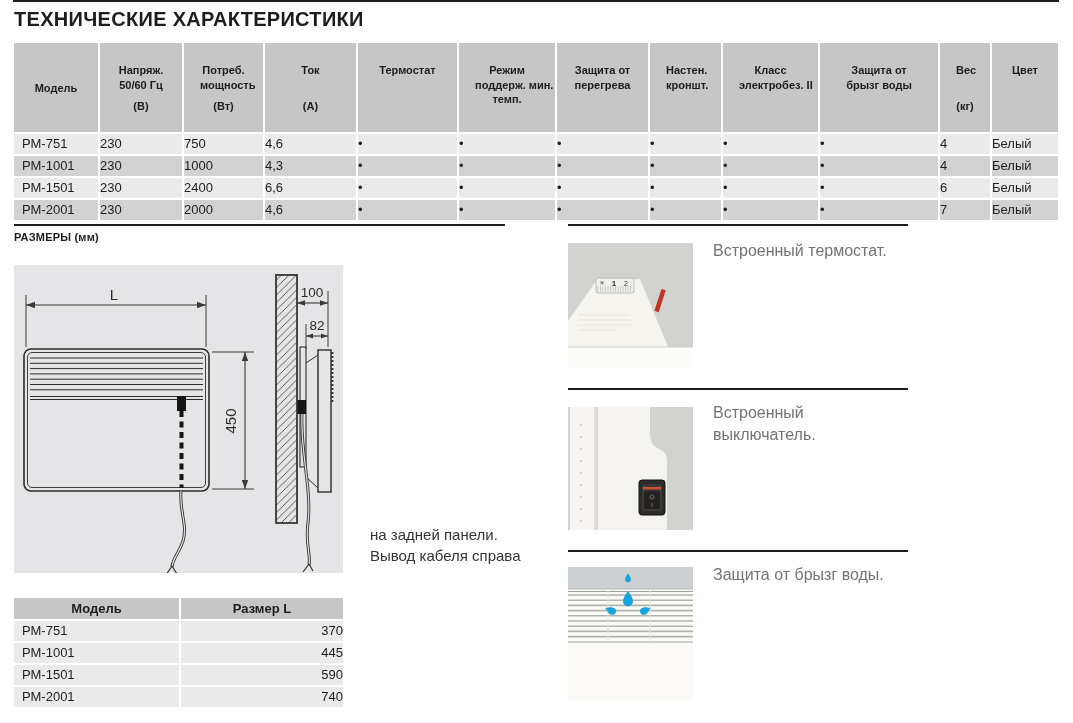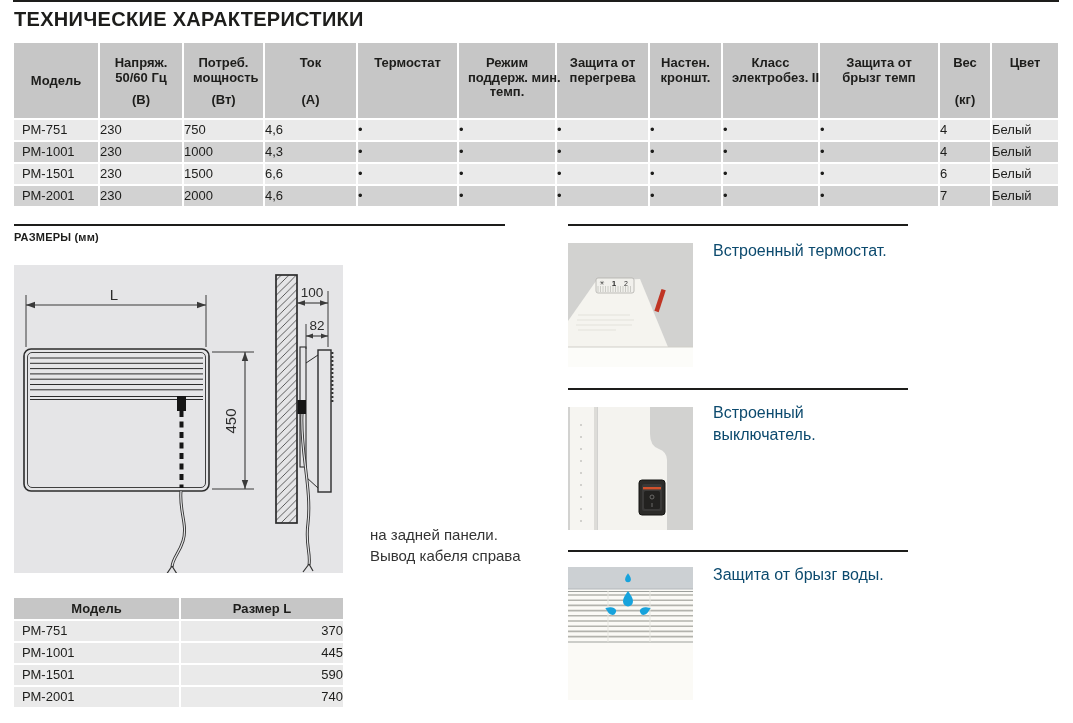--- a/index.html
+++ b/index.html
@@ -19,21 +19,21 @@
   #div-right-2{left:568px;top:388px;width:340px;}
   #div-right-3{left:568px;top:550px;width:340px;}
 
   
   table.specs{position:absolute;left:12px;top:41px;width:1048px;border-collapse:separate;
               border-spacing:2px;table-layout:fixed;}
   .specs col.c1{width:84px}.specs col.c2{width:82px}.specs col.c3{width:79px}
   .specs col.c4{width:91px}.specs col.c5{width:99px}.specs col.c6{width:96px}
   .specs col.c7{width:91px}.specs col.c8{width:71px}.specs col.c9{width:95px}
   .specs col.c10{width:118px}.specs col.c11{width:50px}.specs col.c12{width:66px}
-  .specs th{background:var(--header-bg);padding:8px;font-size:13px;font-weight:700;vertical-align:top;}
+  .specs th{background:var(--header-bg);padding:15px;font-size:11px;font-weight:700;vertical-align:top;}
   .th-inner{display:flex;flex-direction:column;justify-content:space-between;height:50px;
             padding:5px 1px 4px;white-space:nowrap;}
   .th-inner.center{justify-content:center;}
   .th-lines div{line-height:14.5px;text-align:center;}
   .th-unit{text-align:center;line-height:13px;}
   .th-unit:empty{display:none;}
   .specs td{height:20px;line-height:20px;padding:0;text-align:left;font-size:13px;}
   .specs tr.light td{background:var(--row-light);}
   .specs tr.dark td{background:var(--row-dark);}
   .specs td.cell-model{text-align:left;padding-left:8px;}
@@ -47,21 +47,21 @@
   .sizes col.s1{width:165px}.sizes col.s2{width:162px}
   .sizes th{background:var(--header-bg);height:21px;font-size:13px;font-weight:700;text-align:center;padding:0;}
   .sizes td{background:var(--row-light);height:20px;line-height:20px;font-size:13px;text-align:right;padding:0;}
   .sizes td.cell-model{text-align:left;padding-left:8px;}
 
   .cable-note{position:absolute;left:370px;top:524px;font-size:15px;line-height:21px;color:#333;}
   .feature-photo{position:absolute;left:568px;}
   #photo-thermostat{top:243px;}
   #photo-switch{top:407px;}
   #photo-splash{top:567px;}
-  .feature-caption{position:absolute;left:713px;font-size:16px;line-height:22px;color:#0c4a6e;}
+  .feature-caption{position:absolute;left:713px;font-size:16px;line-height:22px;color:#737373;}
   #cap-1{top:240px;} #cap-2{top:402px;} #cap-3{top:564px;}
   .feature-caption div:empty{display:none;}
 
   svg text{font-family:"Liberation Sans","DejaVu Sans",sans-serif;fill:#2c2c2c;}
 </style>
 </head>
 <body>
 
 <div class="page">
 
@@ -155,21 +155,21 @@
               <div class="th-lines">
                 <div>Класс</div>
                 <div>электробез. II</div>
               </div>
             </div>
           </th>
           <th>
             <div class="th-inner">
               <div class="th-lines">
                 <div>Защита от</div>
-                <div>брызг темп</div>
+                <div>брызг воды</div>
               </div>
             </div>
           </th>
           <th>
             <div class="th-inner">
               <div class="th-lines">
                 <div>Вес</div>
               </div>
               <div class="th-unit">(кг)</div>
             </div>
@@ -208,21 +208,21 @@
           <td>•</td>
           <td>•</td>
           <td>•</td>
           <td>•</td>
           <td>4</td>
           <td>Белый</td>
         </tr>
         <tr class="light">
           <td class="cell-model">РМ-1501</td>
           <td>230</td>
-          <td>1500</td>
+          <td>2400</td>
           <td>6,6</td>
           <td>•</td>
           <td>•</td>
           <td>•</td>
           <td>•</td>
           <td>•</td>
           <td>•</td>
           <td>6</td>
           <td>Белый</td>
         </tr>

